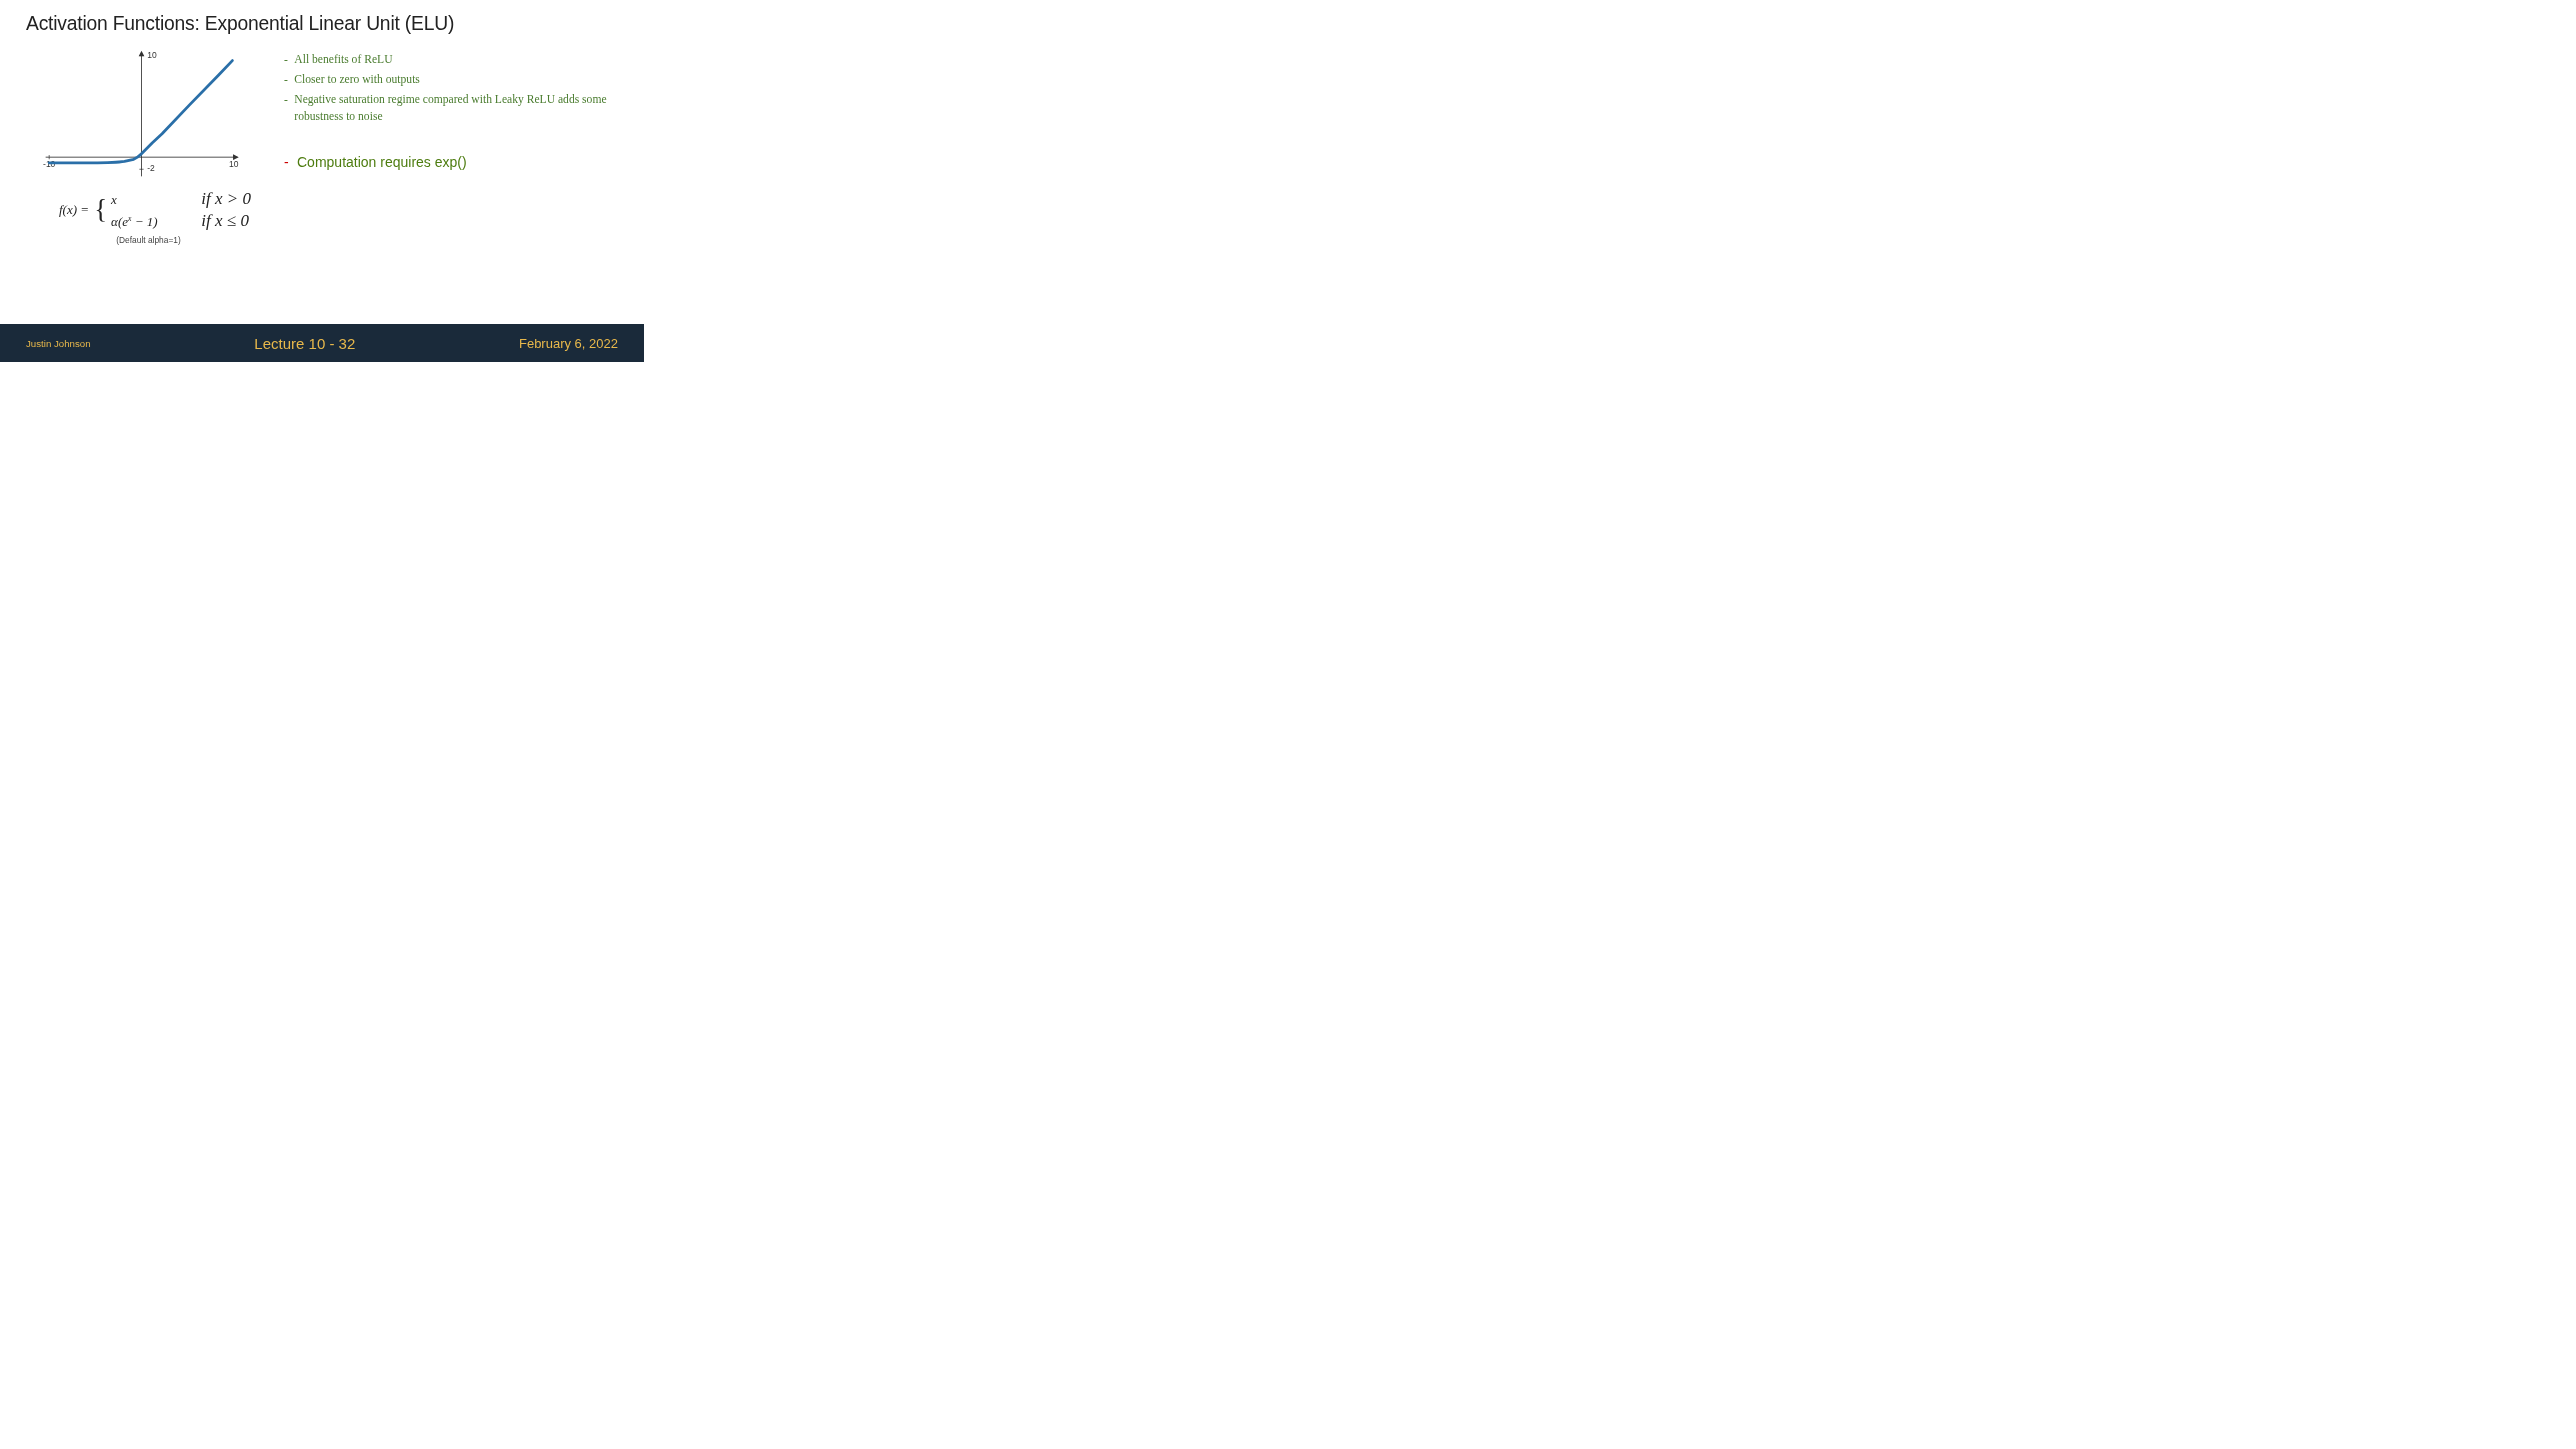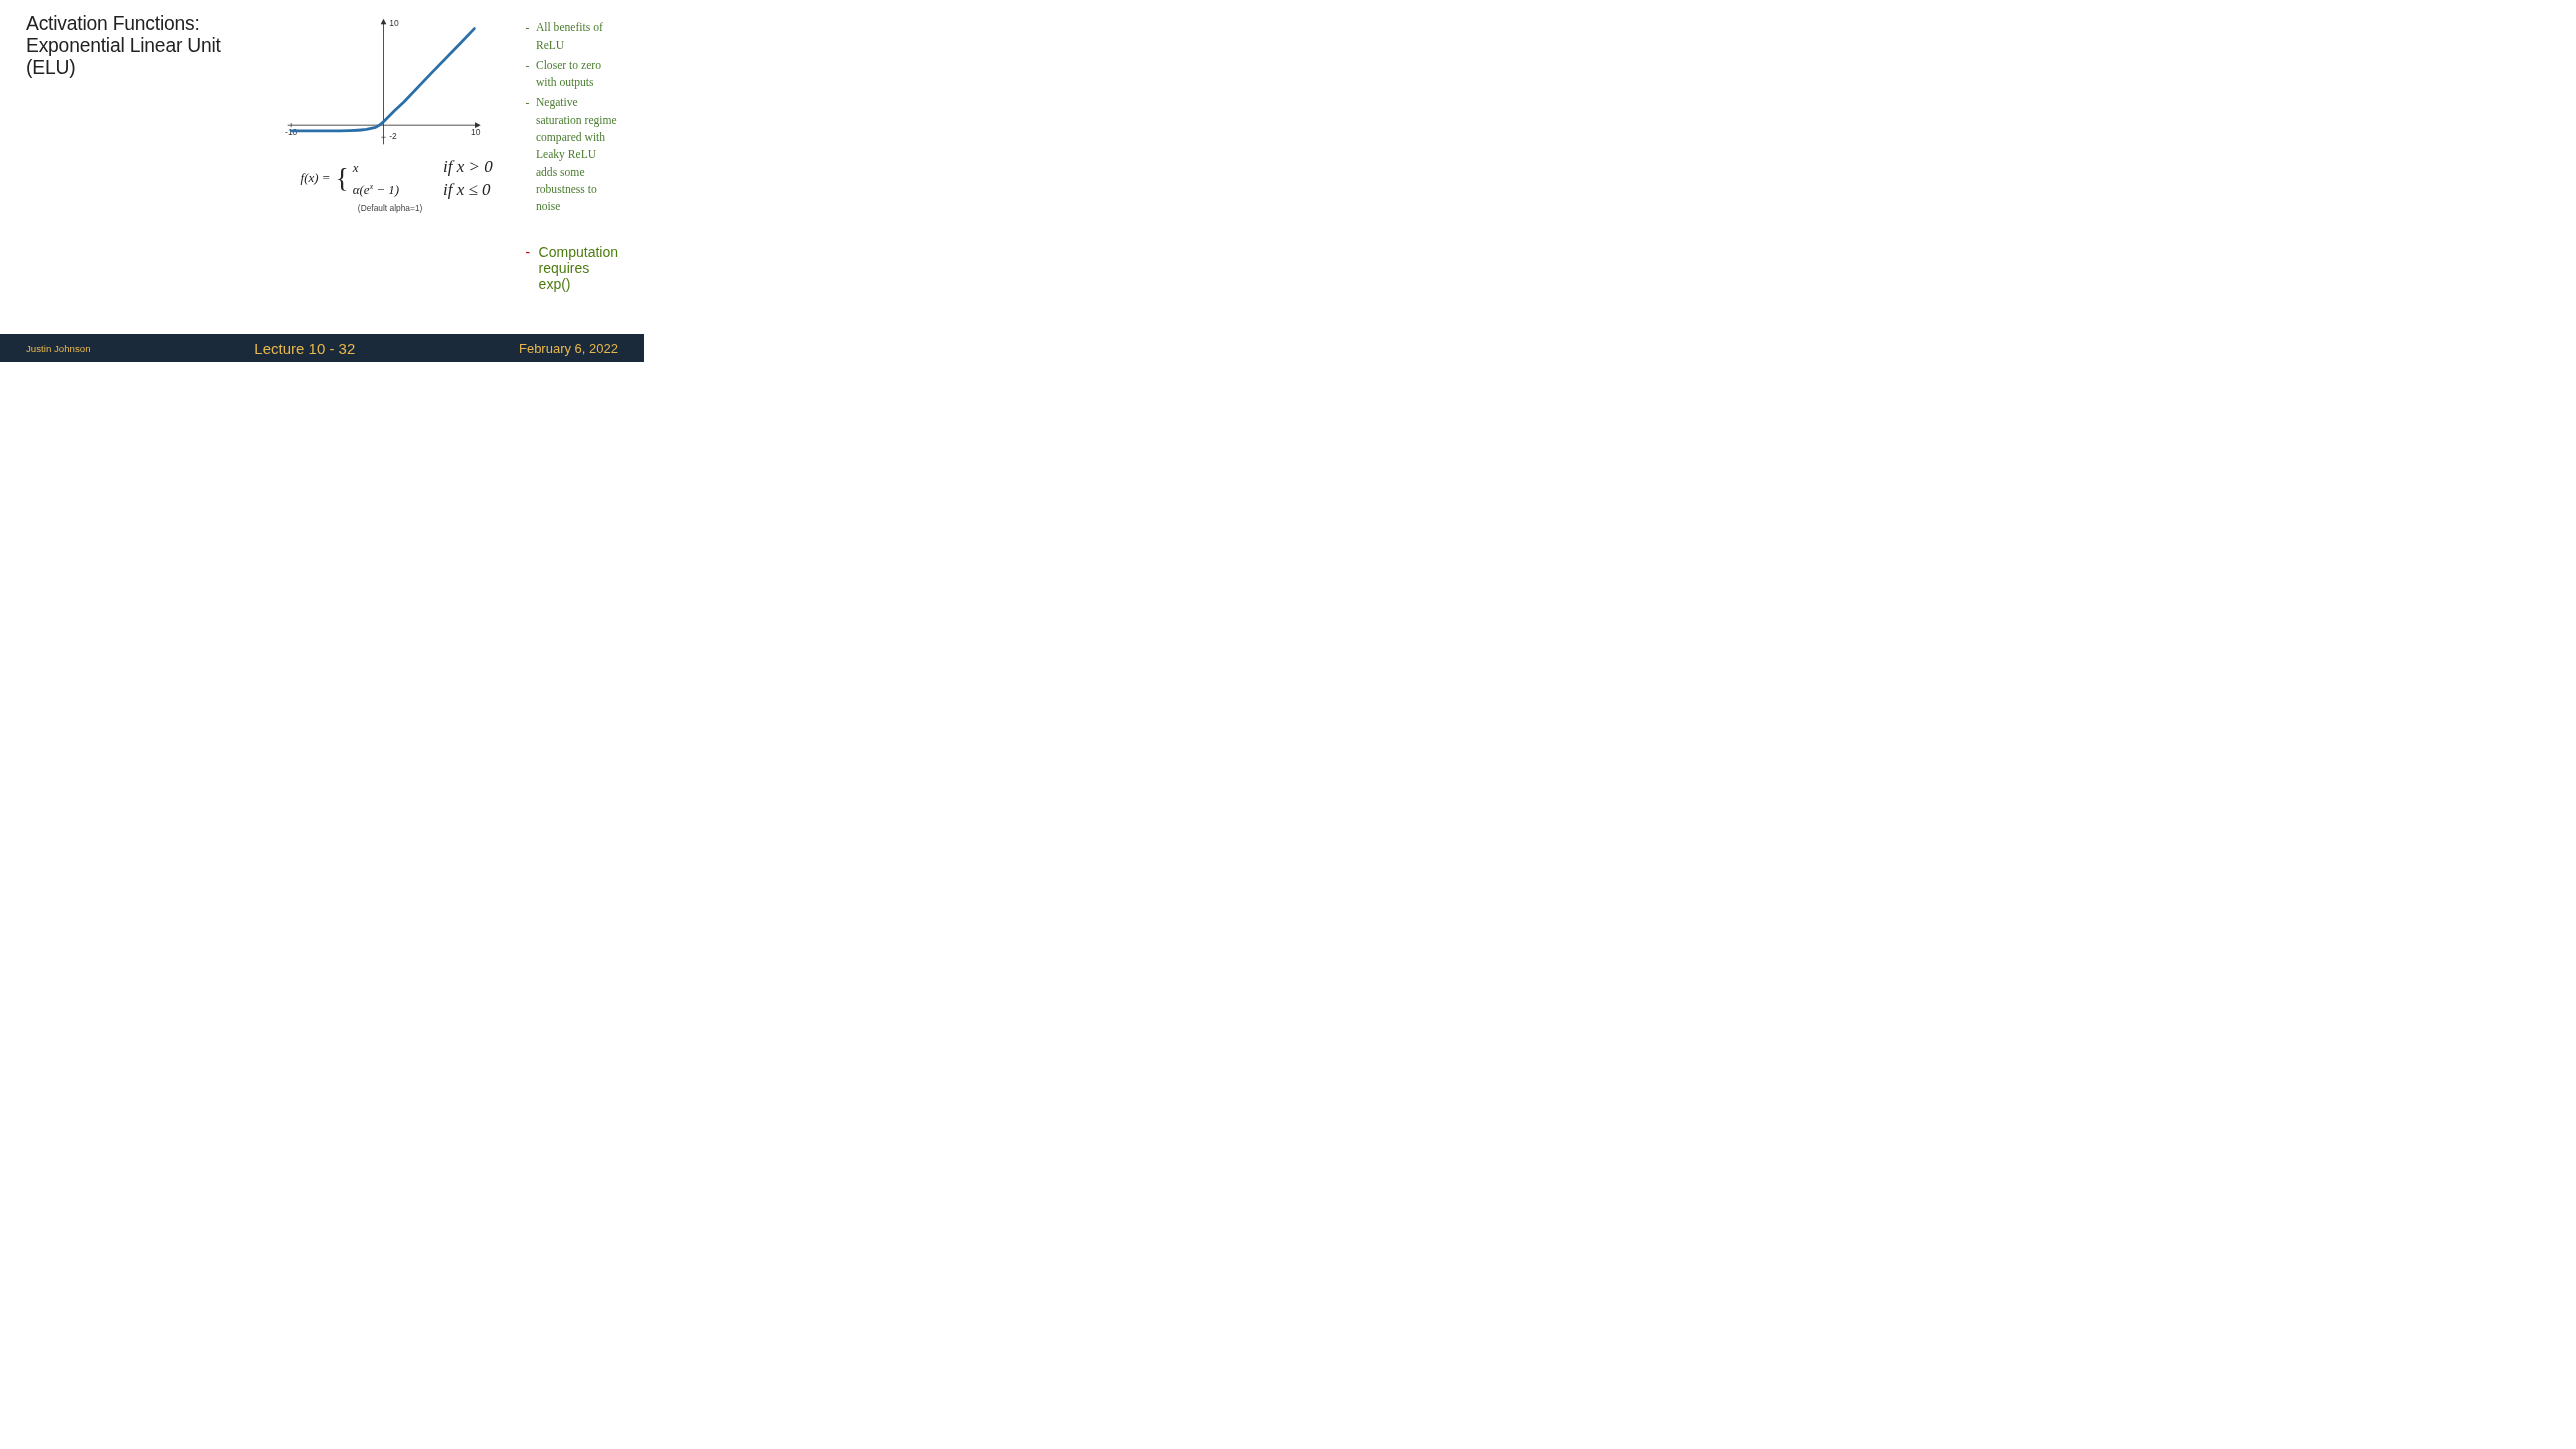--- a/index.html
+++ b/index.html
@@ -19,21 +19,21 @@
       background: #ffffff;
       position: relative;
       display: flex;
       flex-direction: column;
     }
 
     .slide-content {
       flex: 1;
       padding: 13px 26px 6.4px 26px;
       display: flex;
-      flex-direction: row;
+      flex-direction: column;
     }
 
     .slide-title {
       font-size: 19.3px;
       font-weight: 300;
       color: #222222;
       margin-bottom: 9.7px;
       letter-spacing: -0.2px;
     }
 
@@ -119,21 +119,21 @@
     }
 
     .computation-item::before {
       content: '-';
       position: absolute;
       left: 0;
       color: #cc0000;
     }
 
     .slide-footer {
-      height: 28px;
+      height: 38px;
       background: #1a2a3a;
       display: flex;
       align-items: center;
       justify-content: space-between;
       padding: 0 26px;
     }
 
     .footer-left {
       font-size: 9.7px;
       color: #e8b84b;

